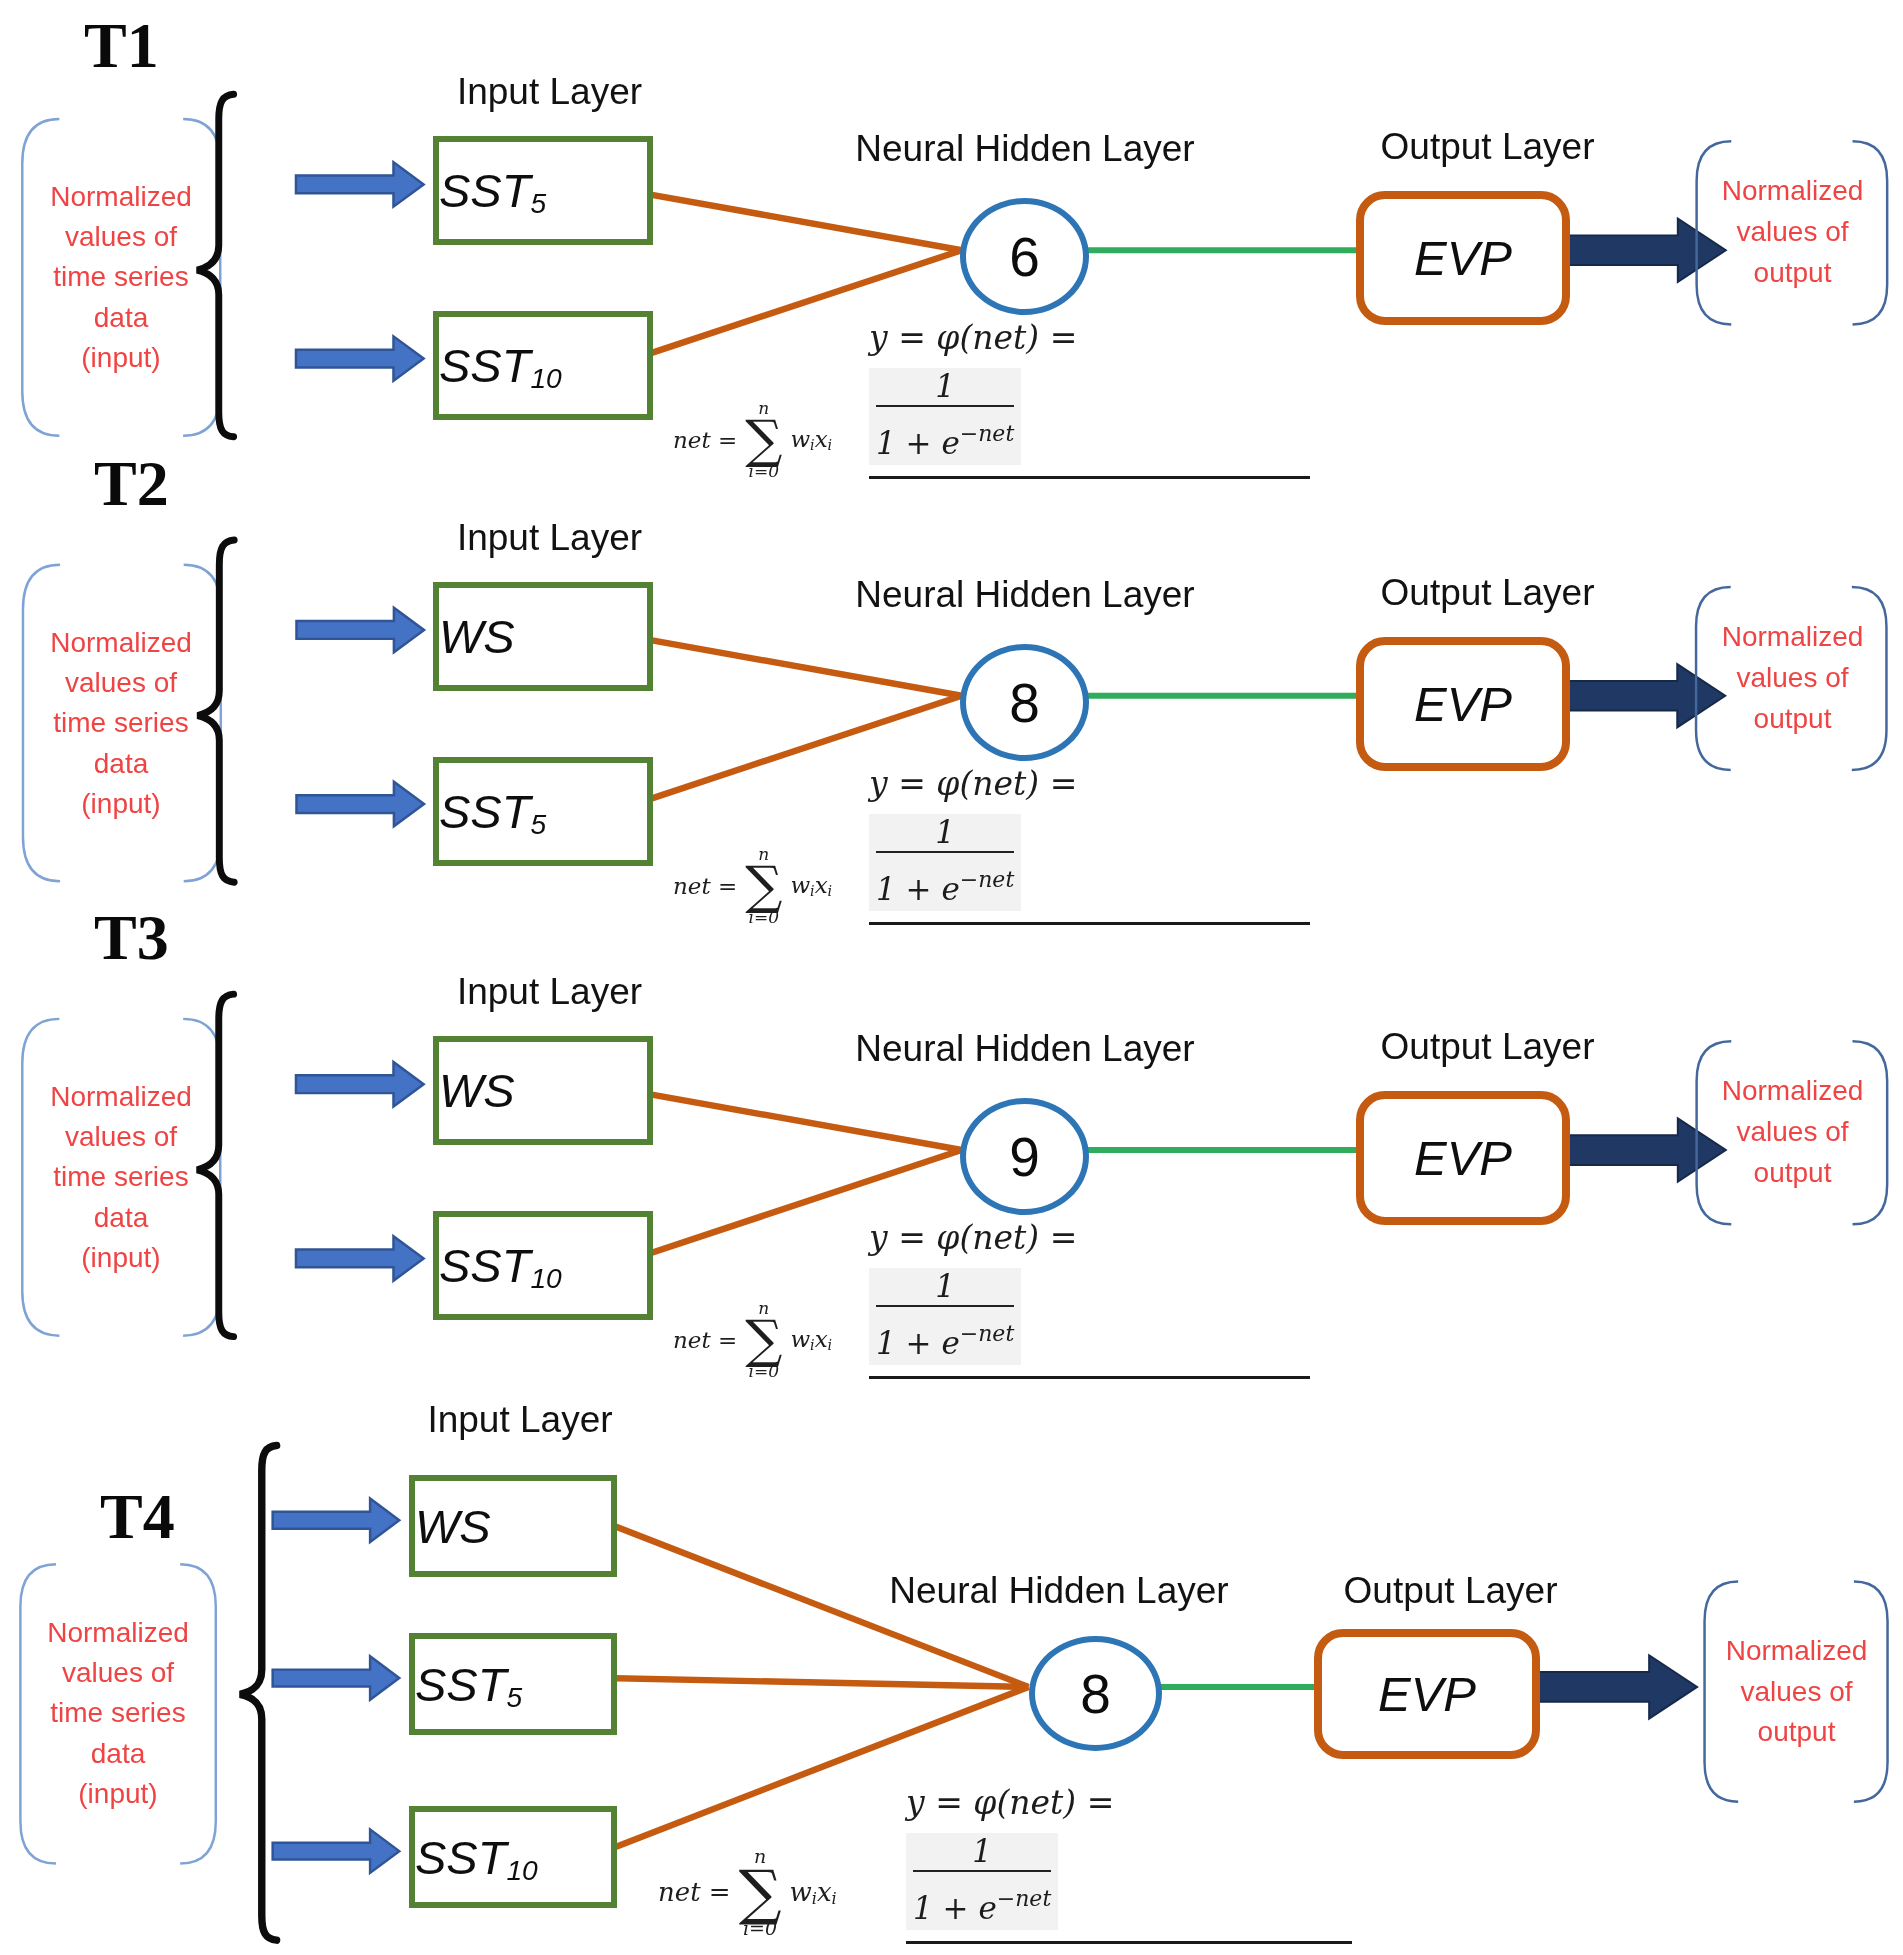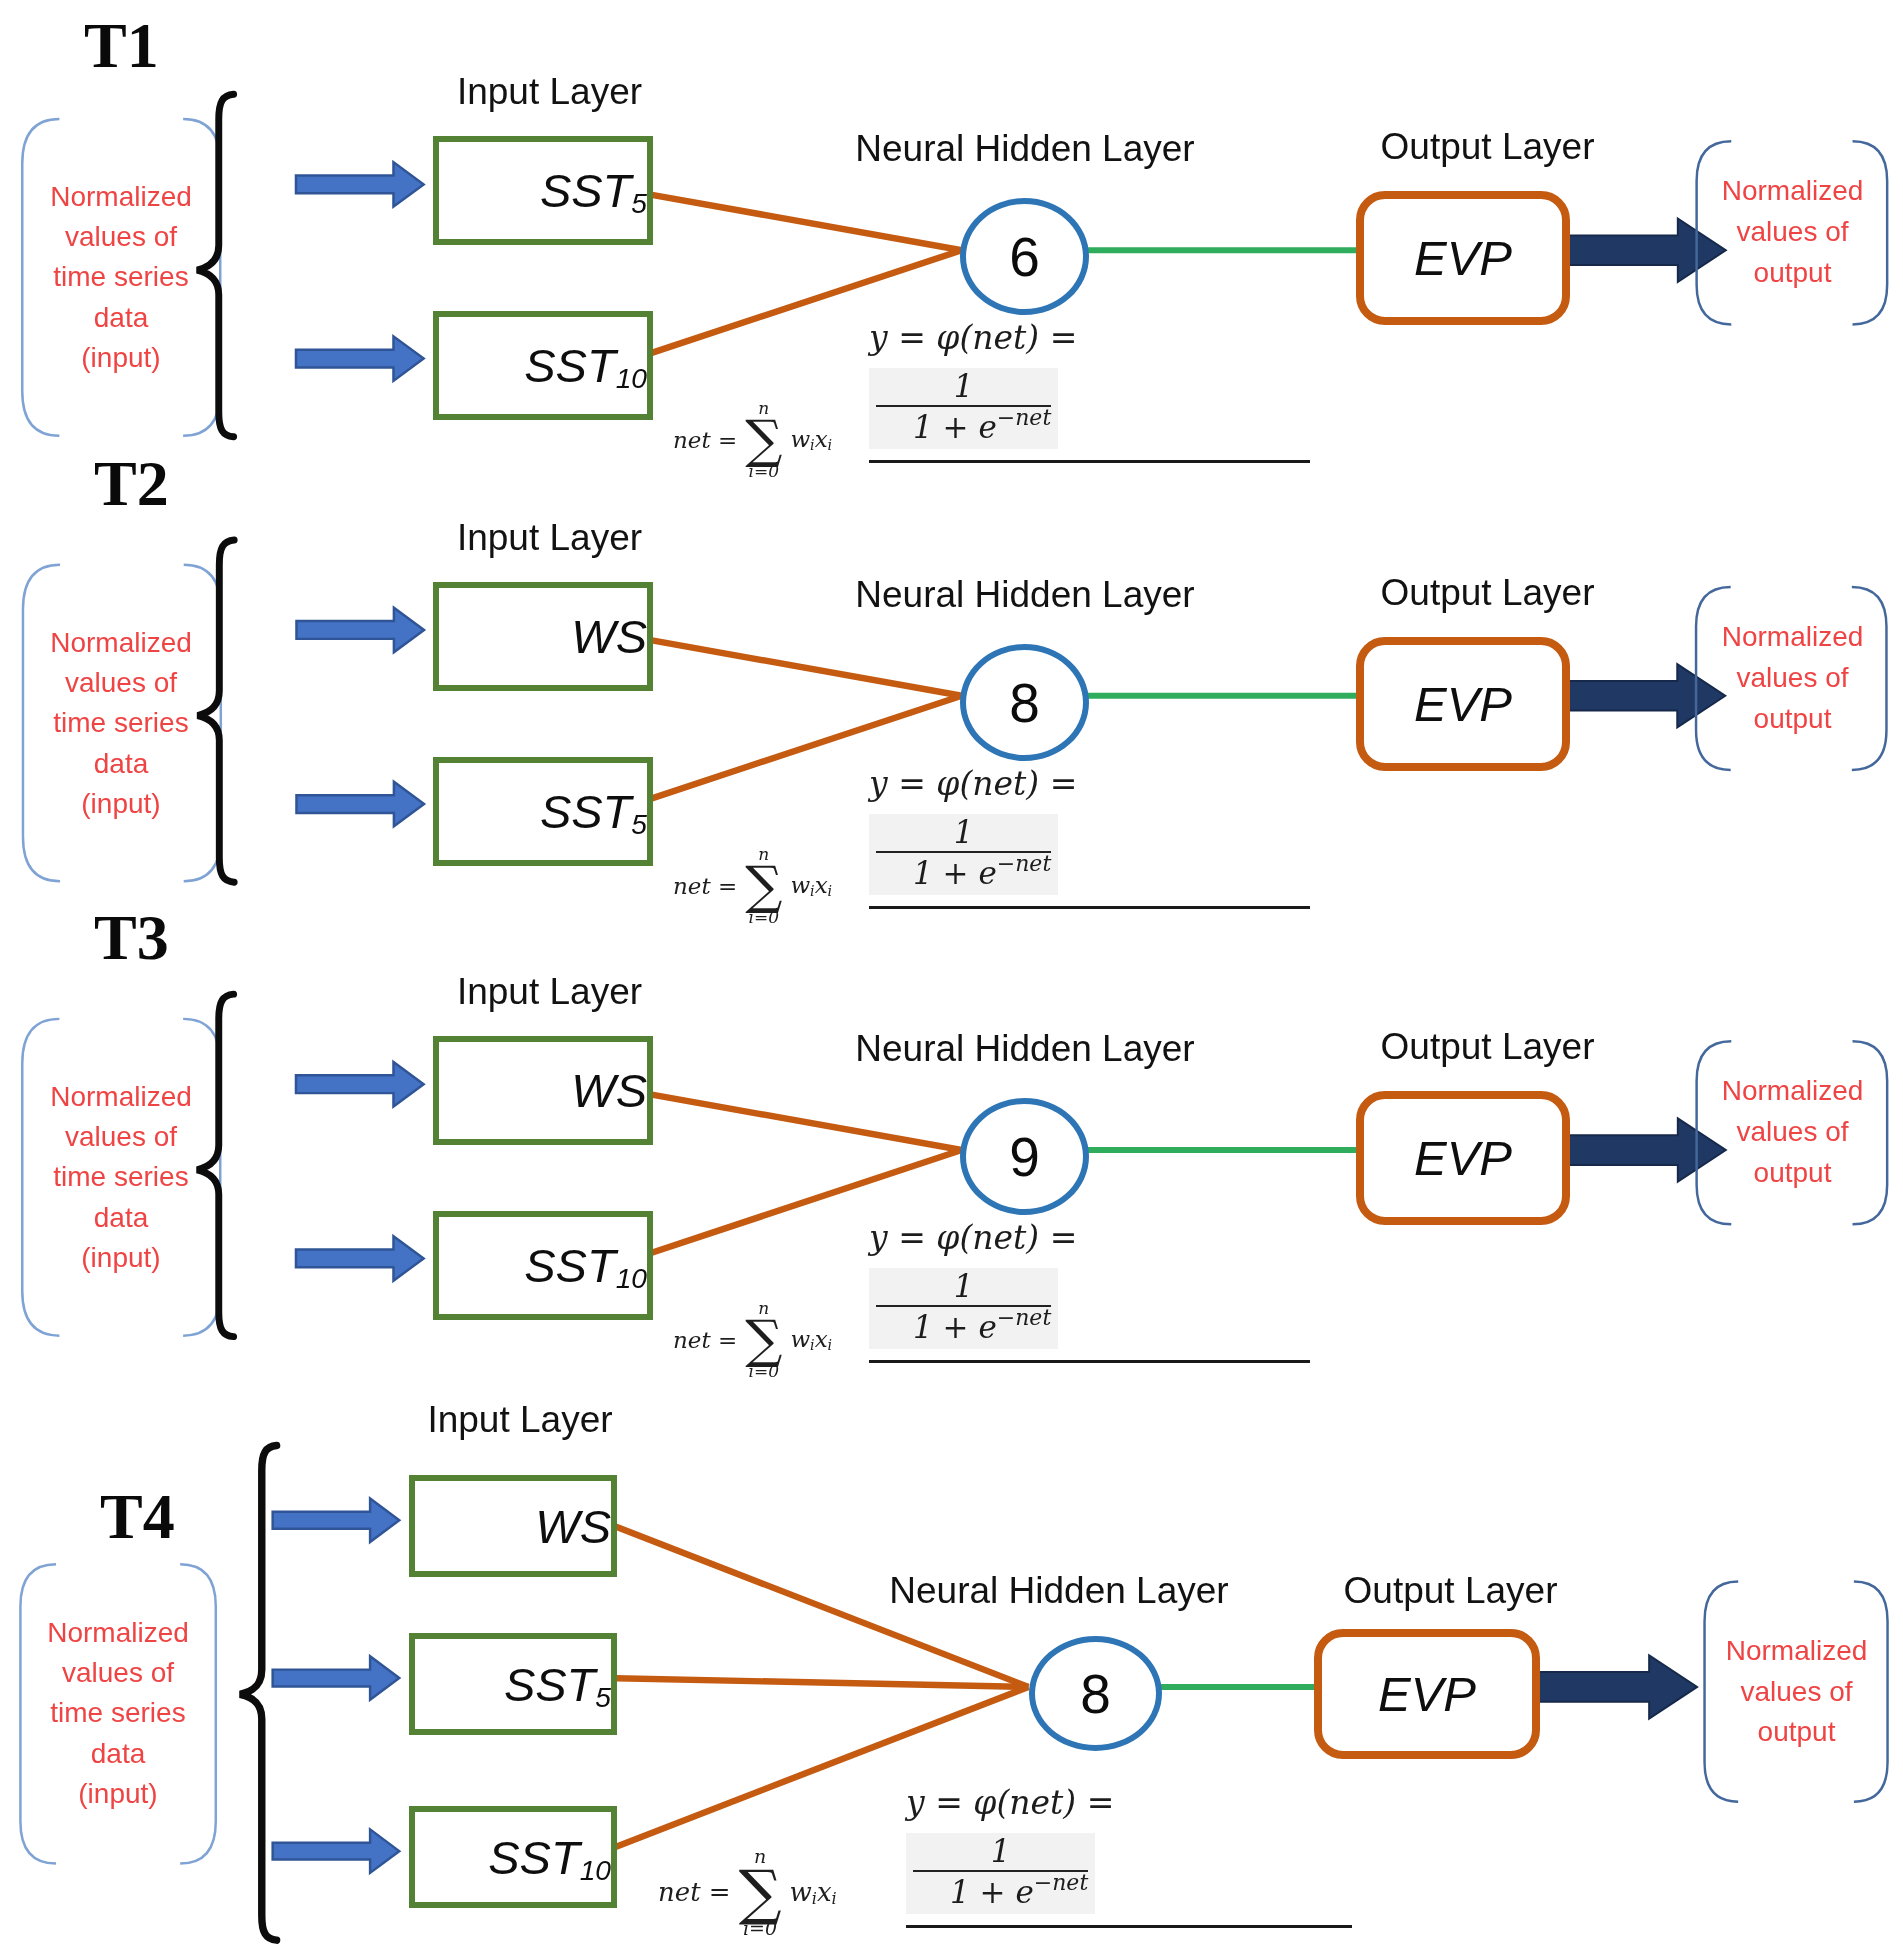--- a/index.html
+++ b/index.html
@@ -25,21 +25,21 @@
   .r4 .h-input{left:401px;top:42px;width:238px;}
   .r4 .h-hidden{left:846px;top:213px;width:426px;}
   .r4 .h-output{left:1307px;top:213px;width:287px;}
   .note{position:absolute;display:flex;align-items:center;justify-content:center;text-align:center;
         white-space:pre-line;color:#ef4444;}
   .lnote{left:22px;top:119px;width:198px;height:317px;font-size:28px;line-height:1.44;}
   .rnote{left:1697px;top:141px;width:191px;height:183px;font-size:28px;line-height:1.46;}
   .r4 .lnote{left:20px;top:205px;width:196px;height:299px;}
   .r4 .rnote{left:1705px;top:223px;width:183px;height:220px;}
   .gbox{position:absolute;border:6.4px solid var(--green);background:#fff;display:flex;
-        align-items:center;justify-content:flex-end;font-style:italic;font-size:47px;color:#0e0e0e;}
+        align-items:center;justify-content:flex-start;font-style:italic;font-size:47px;color:#0e0e0e;}
   .gbox sub{font-size:60%;vertical-align:-20%;line-height:1;}
   .gbox1{left:433px;top:136px;width:208px;height:97px;}
   .gbox2{left:433px;top:311px;width:208px;height:97px;}
   .r4 .gbox1{left:409px;top:116px;width:196px;height:90px;}
   .r4 .gbox2{left:409px;top:274px;width:196px;height:90px;}
   .r4 .gbox3{left:409px;top:447px;width:196px;height:90px;}
   .circle{position:absolute;left:960px;top:198px;width:117px;height:105px;border:6px solid var(--circle);
           border-radius:50%;background:#fff;display:flex;align-items:center;justify-content:center;
           font-size:55px;color:#0c0c0c;}
   .r4 .circle{left:1029px;top:277px;width:121px;height:103px;}
@@ -48,21 +48,21 @@
        font-style:italic;font-size:49px;color:#0e0e0e;}
   .r4 .evp{left:1314px;top:270px;width:210px;height:114px;}
   .act{position:absolute;left:869px;top:297px;width:441px;display:flex;align-items:flex-start;
        justify-content:center;gap:12px;font-family:"DejaVu Serif",serif;font-style:italic;color:#1c1c1c;
        border-bottom:3.5px solid #1a1a1a;padding-bottom:11px;flex-direction:column;}
   .r4 .act{left:906px;top:403px;width:446px;}
   .act .lhs{font-size:33px;line-height:1.1;padding-top:23px;}
   .frac{display:inline-flex;flex-direction:column;align-items:center;background:#f2f2f2;padding:1px 7px 3px;}
   .fnum{font-size:31px;line-height:1.15;}
   .fbar{height:2px;background:#222;align-self:stretch;}
-  .fden{font-size:31px;line-height:1.2;padding-top:0;white-space:nowrap;margin-left:37px;}
+  .fden{font-size:31px;line-height:1.2;padding-top:16px;white-space:nowrap;}
   .fden sup{font-size:22px;line-height:1;vertical-align:13px;}
   .netf{position:absolute;display:flex;align-items:center;gap:8px;font-family:"DejaVu Serif",serif;
         font-style:italic;color:#1e1e1e;}
   .r1 .netf,.r2 .netf,.r3 .netf{left:673px;top:400px;}
   .r4 .netf{left:658px;top:488px;}
   .netf .t{font-size:23px;white-space:nowrap;}
   .netf .t sub{font-size:62%;vertical-align:-18%;}
   .r4 .netf .t{font-size:26px;}
   .sigma{display:flex;flex-direction:column;align-items:center;line-height:1;}
   .sigma .lim{font-size:17px;font-style:italic;}

